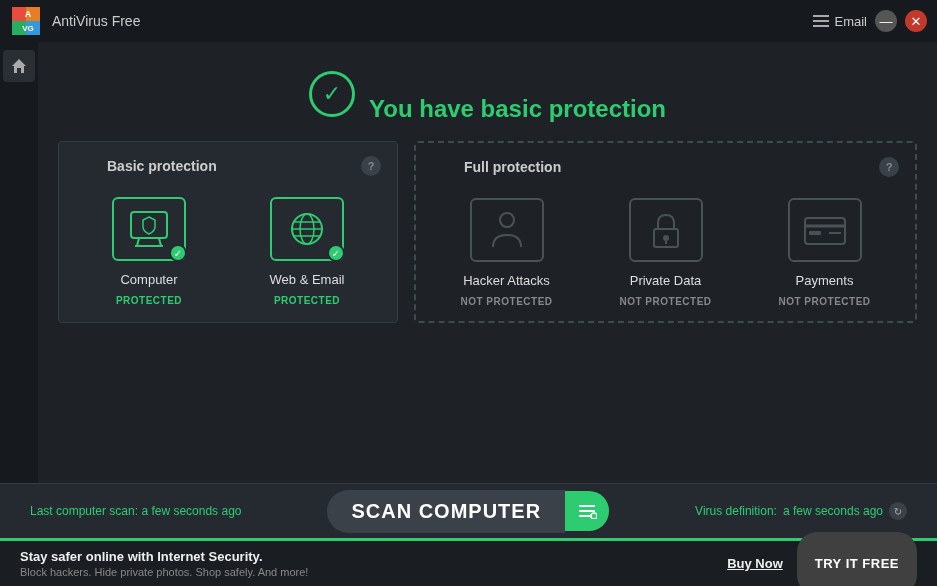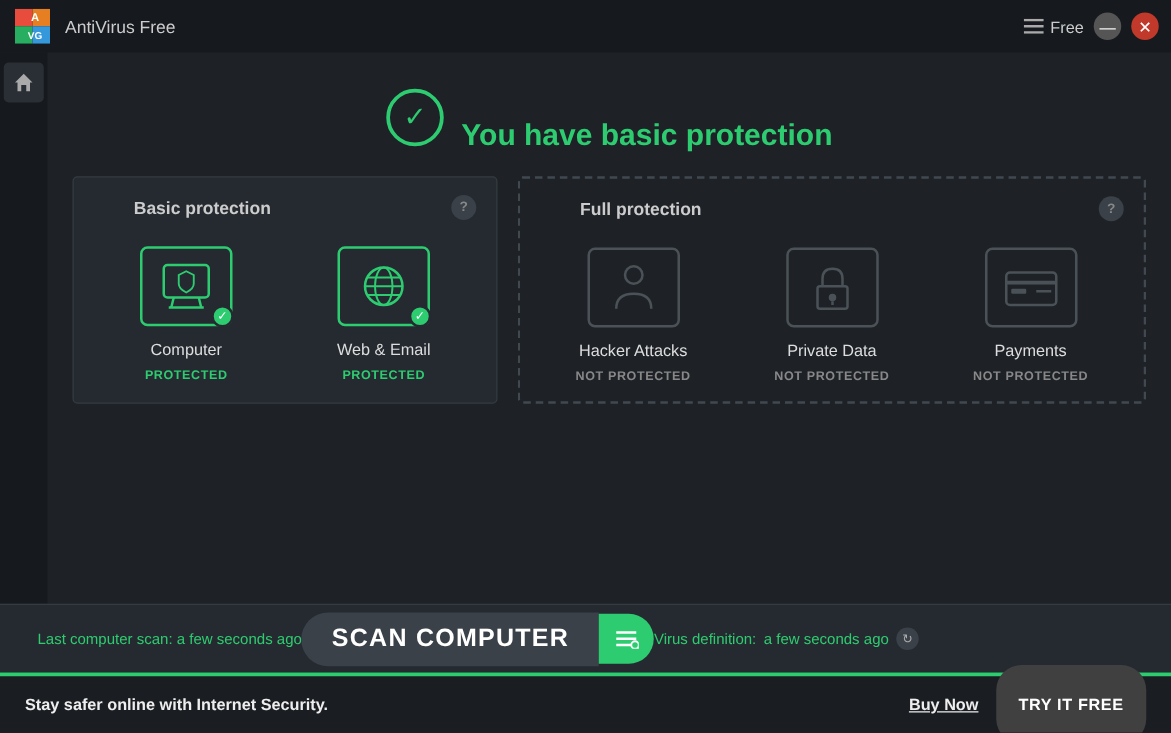--- a/index.html
+++ b/index.html
@@ -253,20 +253,21 @@
       cursor: pointer;
     }
 
     
     .scan-bar {
       height: 55px;
       background: #252a30;
       border-top: 1px solid #353b42;
       display: flex;
       align-items: center;
+      justify-content: space-between;
       padding: 1px 30px;
       position: absolute;
       bottom: 48px;
       left: 0;
       right: 0;
     }
 
     .scan-info {
       font-size: 12px;
       color: #888;
@@ -410,21 +411,21 @@
     </svg>
     <span class="title-bar-app-name">AntiVirus Free</span>
   </div>
   <div class="title-bar-controls">
     <button class="menu-btn">
       <svg width="16" height="12" viewBox="0 0 16 12">
         <rect y="0" width="16" height="2" fill="#aaa"></rect>
         <rect y="5" width="16" height="2" fill="#aaa"></rect>
         <rect y="10" width="16" height="2" fill="#aaa"></rect>
       </svg>
-      <span>Free</span>
+      <span>Email</span>
     </button>
     <button class="win-btn minimize-btn">
       <span>—</span>
     </button>
     <button class="win-btn close-btn">
       <span>✕</span>
     </button>
   </div>
 </div>
 
@@ -579,18 +580,19 @@
   <div class="virus-info">
     <span>Virus definition:</span>
     <span style="color:#2ecc71;">a few seconds ago</span>
     <div class="refresh-icon">↻</div>
   </div>
 </div>
 
 <div class="bottom-bar">
   <div class="bottom-bar-text">
     <span class="bottom-bar-title">Stay safer online with Internet Security.</span>
+    <span class="bottom-bar-sub">Block hackers. Hide private photos. Shop safely. And more!</span>
   </div>
   <div class="bottom-bar-actions">
     <span class="buy-now-link">Buy Now</span>
     <button class="try-free-btn">TRY IT FREE</button>
   </div>
 </div>
 
 </body></html>

